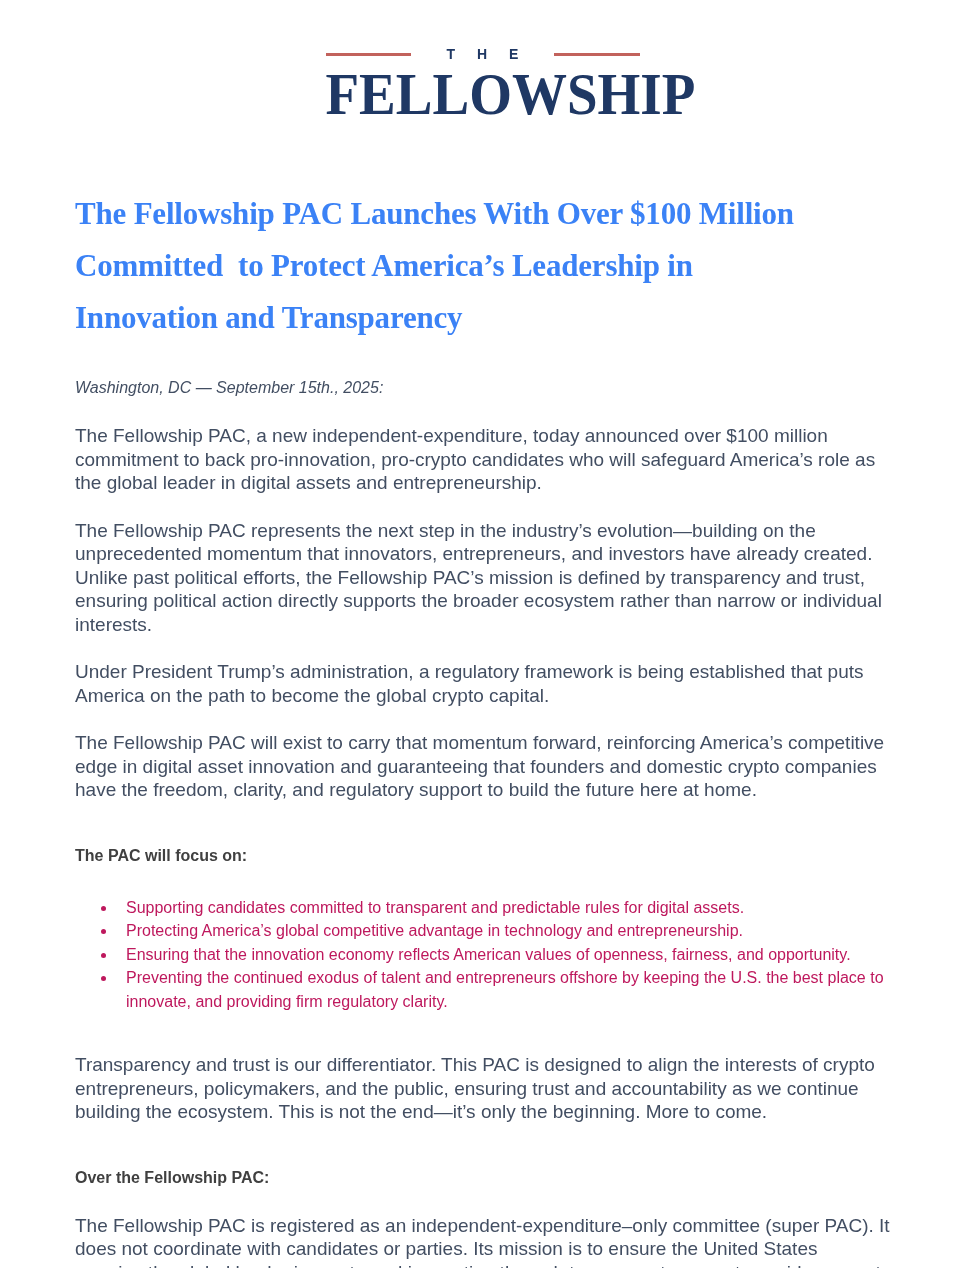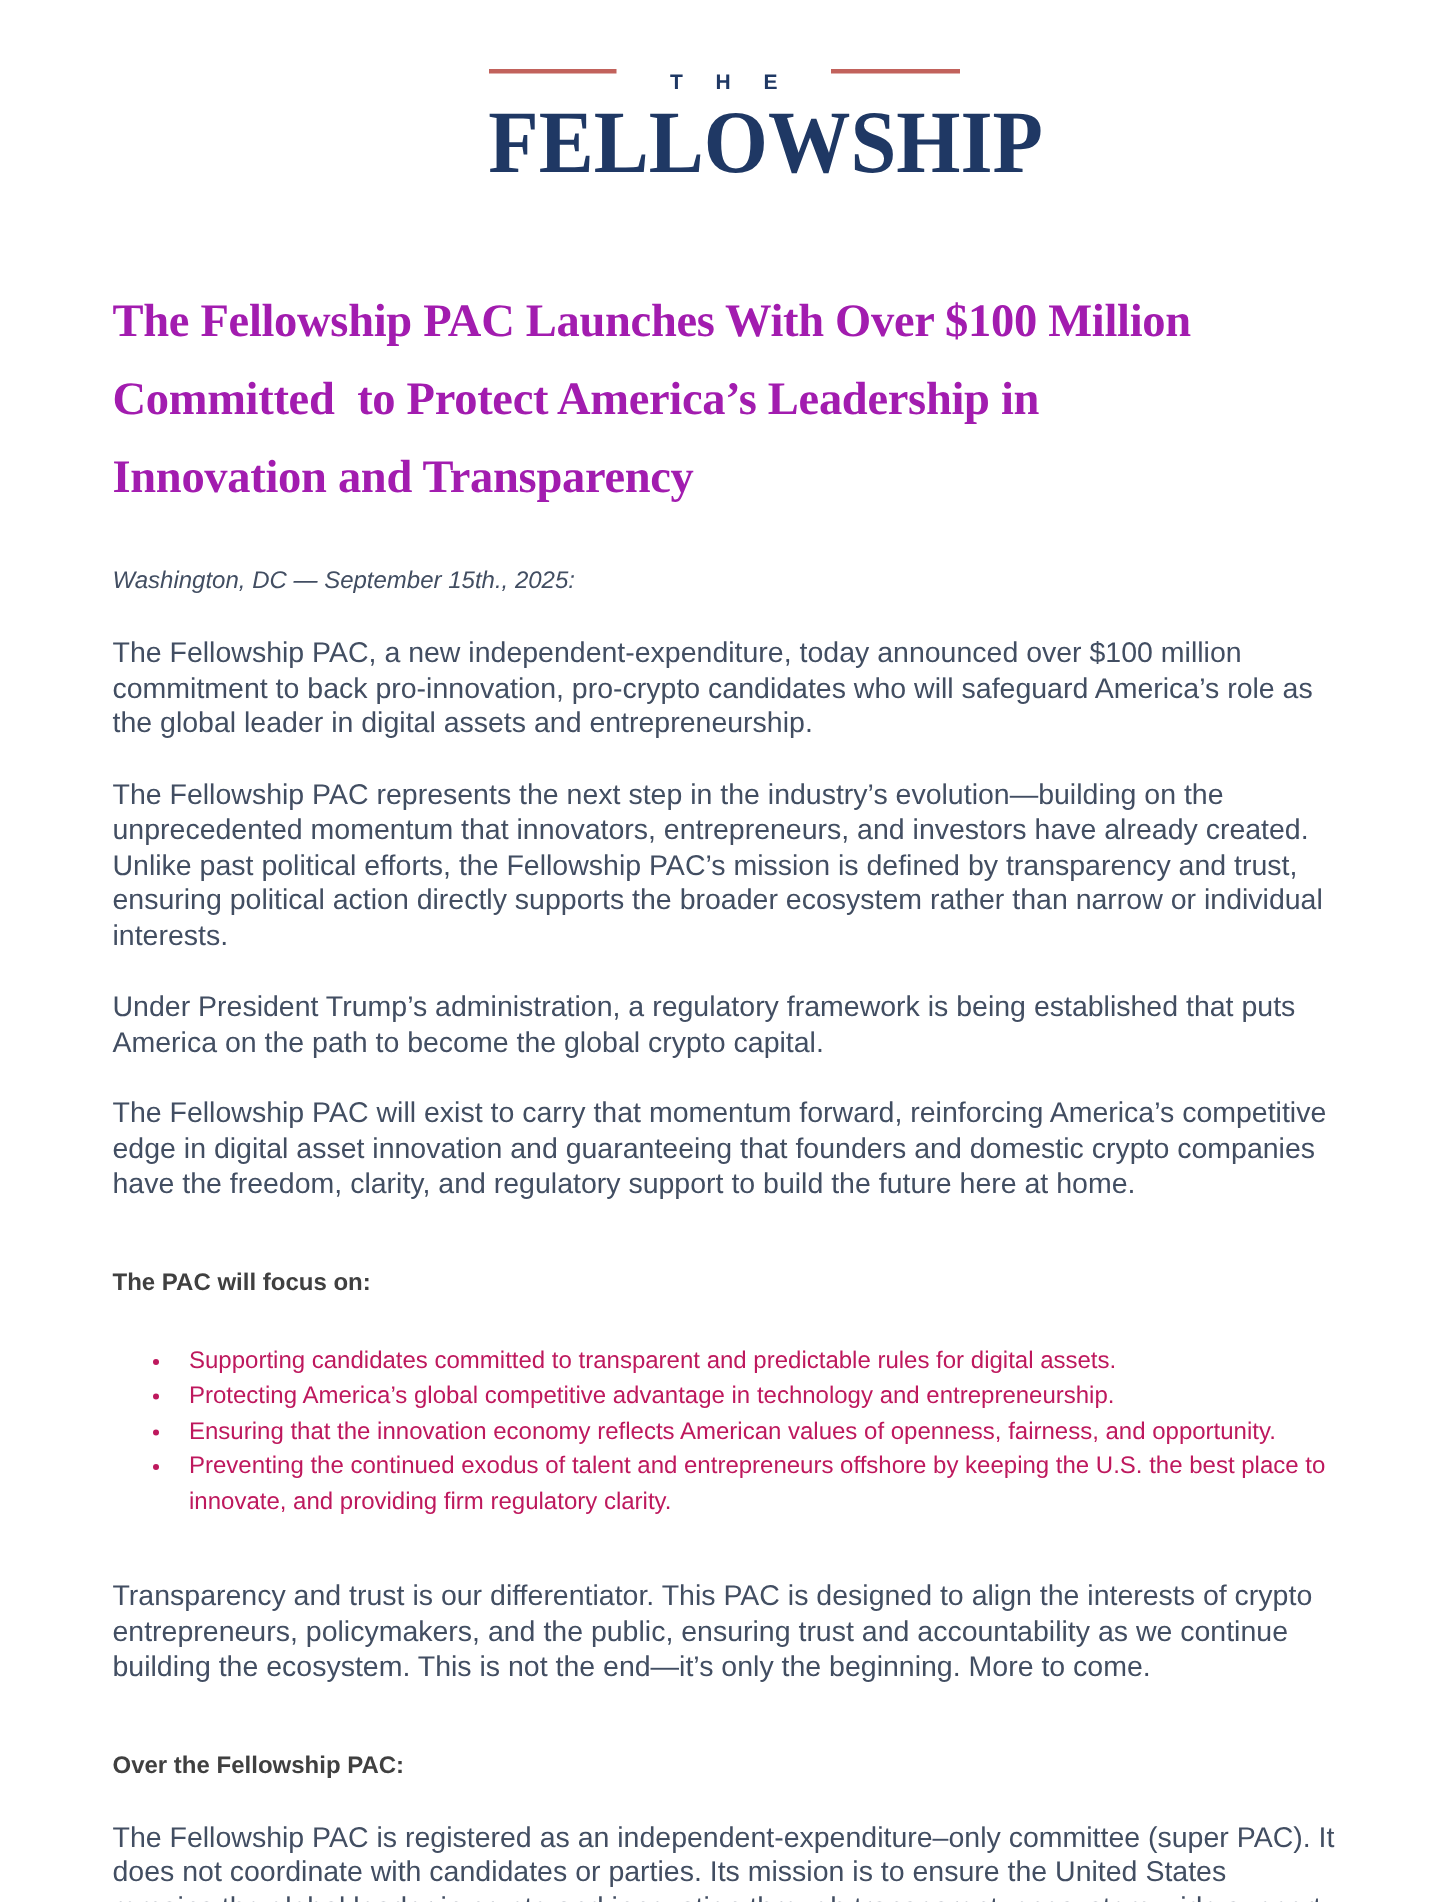--- a/index.html
+++ b/index.html
@@ -18,21 +18,21 @@
     padding: 46px 76px 0 75px;
   }
 
   
   .logo {
     width: 314px;
     margin: 0 auto;
   }
   .logo-row {
     display: flex;
-    align-items: flex-start;
+    align-items: center;
     gap: 23px;
   }
   .logo-rule {
     flex: 1;
     height: 3px;
     background: #c2625c;
   }
   .logo-small-word {
     font-family: "Liberation Sans", sans-serif;
     font-weight: 700;
@@ -53,21 +53,21 @@
     margin: 5px 0 6px 0;
     transform: scaleY(1.08);
     white-space: nowrap;
   }
 
   
   .headline {
     margin-top: 66px;
     font-family: "Liberation Serif", "DejaVu Serif", serif;
     font-weight: 700;
-    color: #a21caf;
+    color: #3b82f6;
     font-size: 31px;
     line-height: 52px;
     letter-spacing: -0.2px;
   }
   .headline-line { white-space: pre-wrap; }
 
   
   .dateline {
     margin-top: 32px;
     font-style: italic;

